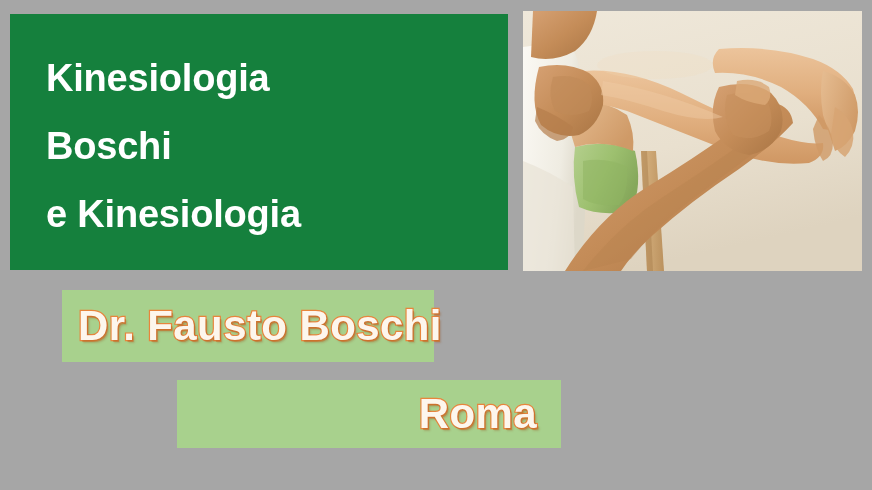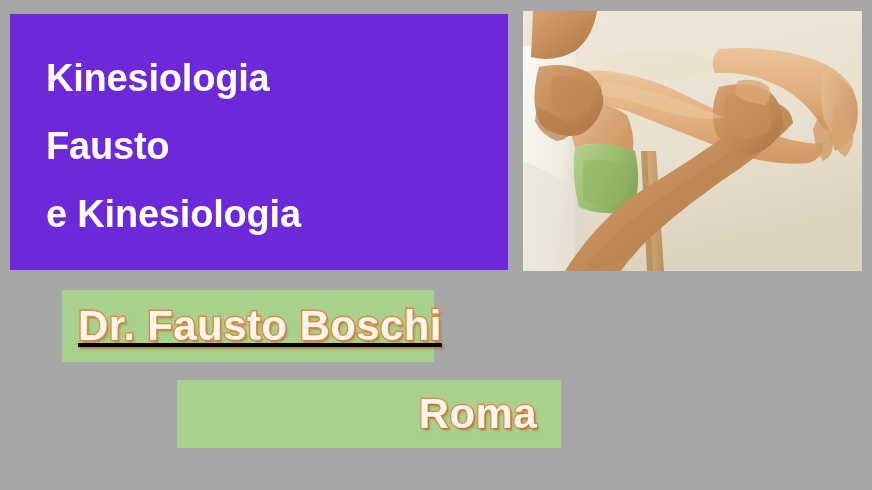--- a/index.html
+++ b/index.html
@@ -20,21 +20,21 @@
     overflow: hidden;
   }
 
   
   .title-block {
     position: absolute;
     left: 10px;
     top: 14px;
     width: 498px;
     height: 256px;
-    background: #6d28d9;
+    background: #15803d;
     box-sizing: border-box;
     padding: 30px 0 0 36px;
   }
   .title-line {
     color: #ffffff;
     font-family: "Liberation Sans", sans-serif;
     font-weight: bold;
     font-size: 38px;
     line-height: 68px;
     letter-spacing: -0.2px;
@@ -61,21 +61,20 @@
     display: flex;
     align-items: center;
   }
   .bar-doctor {
     left: 62px;
     top: 290px;
     width: 372px;
     height: 72px;
     padding-left: 16px;
     justify-content: flex-start;
-    text-decoration: underline;
   }
   .bar-city {
     left: 177px;
     top: 380px;
     width: 384px;
     height: 68px;
     padding-right: 24px;
     justify-content: flex-end;
   }
   .name-text {
@@ -93,21 +92,21 @@
        2.5px 2.5px 2px rgba(150,80,30,0.28);
   }
 </style>
 </head>
 <body>
 
 <div class="slide">
 
   <div class="title-block">
     <div class="title-line">Kinesiologia</div>
-    <div class="title-line">Fausto</div>
+    <div class="title-line">Boschi</div>
     <div class="title-line">e Kinesiologia</div>
   </div>
 
   <div class="photo-frame">
     <svg width="339" height="260" viewBox="0 0 339 260" xmlns="http://www.w3.org/2000/svg" aria-hidden="true">
       <defs>
         <linearGradient id="wall" x1="0" y1="0" x2="0.3" y2="1">
           <stop offset="0%" stop-color="#efe8da"></stop>
           <stop offset="60%" stop-color="#e9e0cf"></stop>
           <stop offset="100%" stop-color="#ded3bf"></stop>

